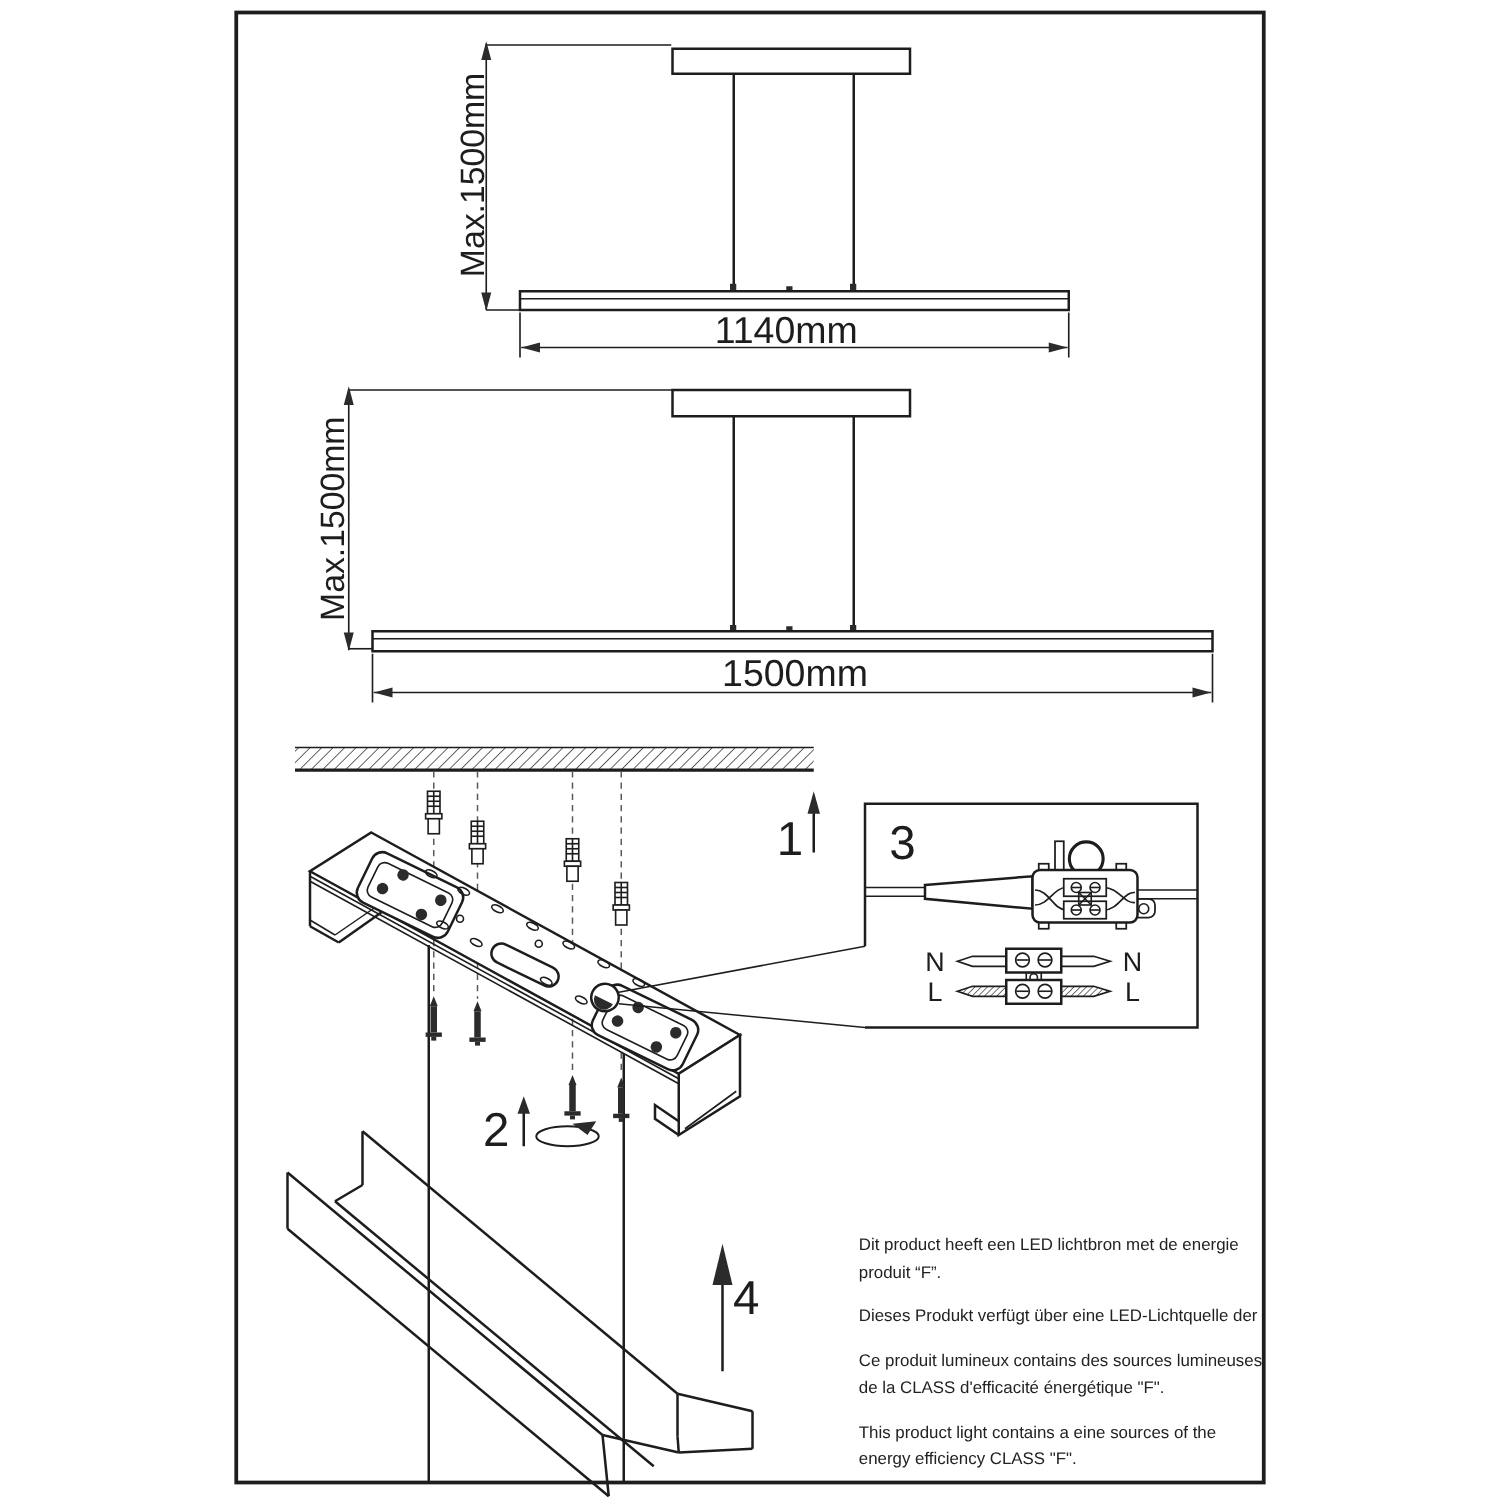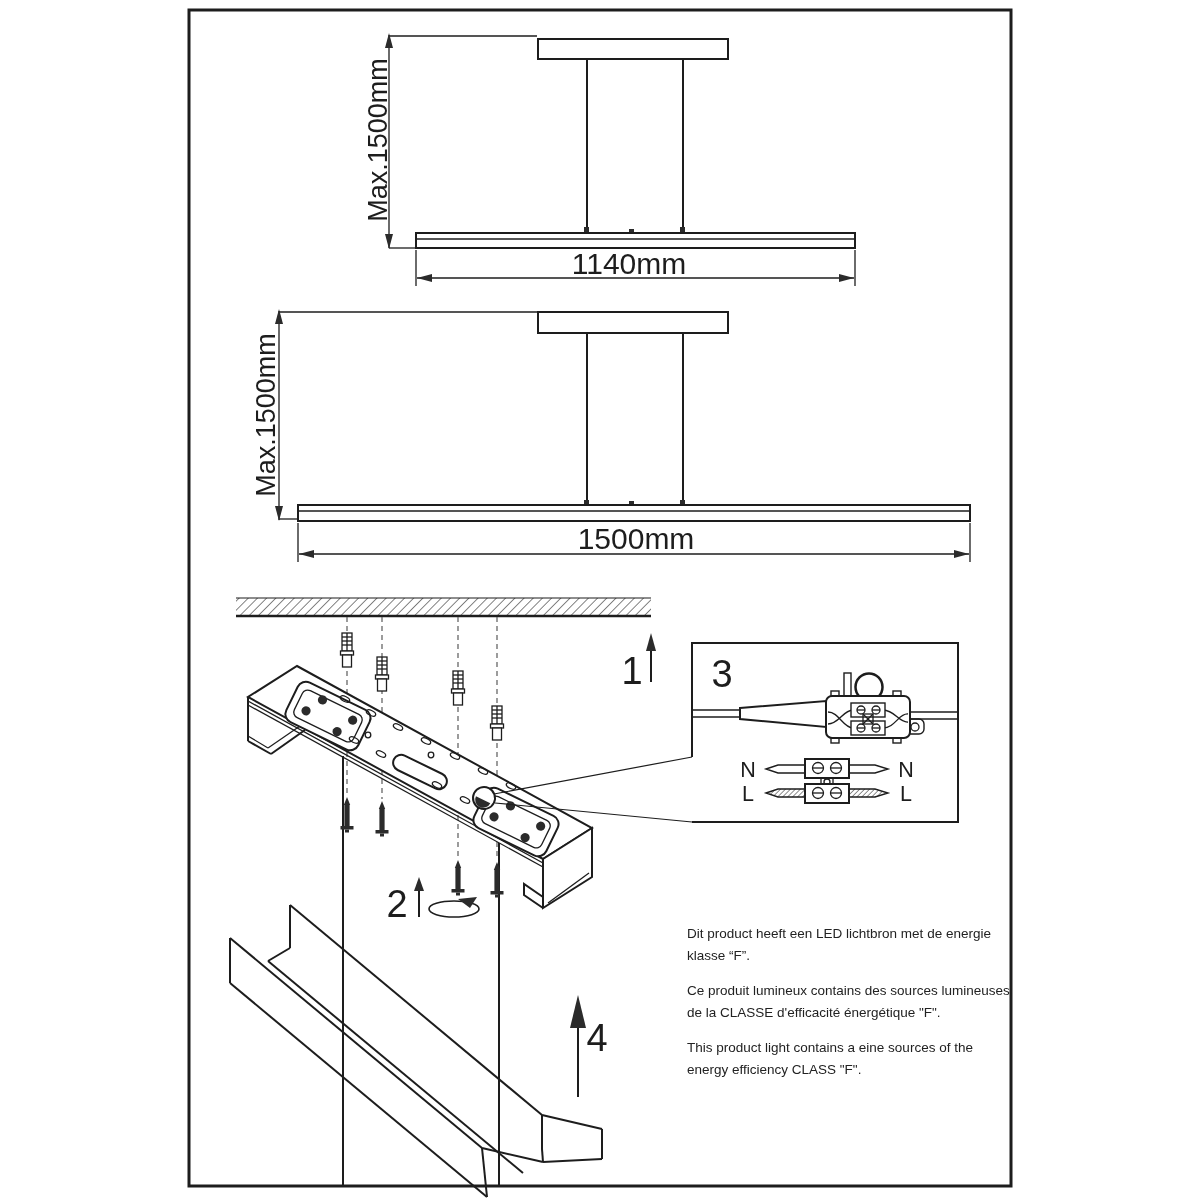--- a/index.html
+++ b/index.html
@@ -5,21 +5,21 @@
   html,body{margin:0;padding:0;background:#ffffff;}
   body{width:1200px;height:1200px;position:relative;font-family:"Liberation Sans",sans-serif;overflow:hidden;}
   svg{position:absolute;left:0;top:0;}
   svg text{font-family:"Liberation Sans",sans-serif;fill:#1d1d1d;}
   .ln{stroke:#1d1d1d;fill:none;stroke-width:2;}
   .t1{stroke:#1d1d1d;fill:none;stroke-width:1.3;}
   .w{fill:#ffffff;stroke:#1d1d1d;stroke-width:2;}
   .w1{fill:#ffffff;stroke:#1d1d1d;stroke-width:1.4;}
   .dk{fill:#2b2b2b;stroke:none;}
   .dash{stroke:#5a5a5a;stroke-width:1.2;fill:none;stroke-dasharray:5 4;}
-  .notices{position:absolute;left:687px;top:923px;width:324px;color:#222;}
+  .notices{position:absolute;left:687px;top:985px;width:324px;color:#222;}
   .notice{margin:0 0 14px 0;font-size:13.5px;line-height:21.5px;white-space:nowrap;}
   .notice span{display:block;}
 </style>
 </head>
 <body>
 
 <svg width="1200" height="1200" viewBox="0 0 1200 1200">
   <defs>
     <pattern id="hatch" width="6.5" height="6.5" patternUnits="userSpaceOnUse" patternTransform="rotate(45)">
       <line x1="0" y1="0" x2="0" y2="6.5" stroke="#1d1d1d" stroke-width="1.1"></line>
@@ -345,25 +345,26 @@
             <line x1="831" y1="793" x2="841" y2="793"></line>
         </g>
       </g>
     </g>
   </g>
 </svg>
 
 <div class="notices">
   <p class="notice">
     <span>Dit product heeft een LED lichtbron met de energie</span>
-    <span>klasse “F”.</span>
+    <span>produit “F”.</span>
   </p>
   <p class="notice">
+    <span>Dieses Produkt verfügt über eine LED-Lichtquelle der</span>
   </p>
   <p class="notice">
     <span>Ce produit lumineux contains des sources lumineuses</span>
-    <span>de la CLASSE d'efficacité énergétique "F".</span>
+    <span>de la CLASS d'efficacité énergétique "F".</span>
   </p>
   <p class="notice">
     <span>This product light contains a eine sources of the</span>
     <span>energy efficiency CLASS "F".</span>
   </p>
 </div>
 
 </body></html>

